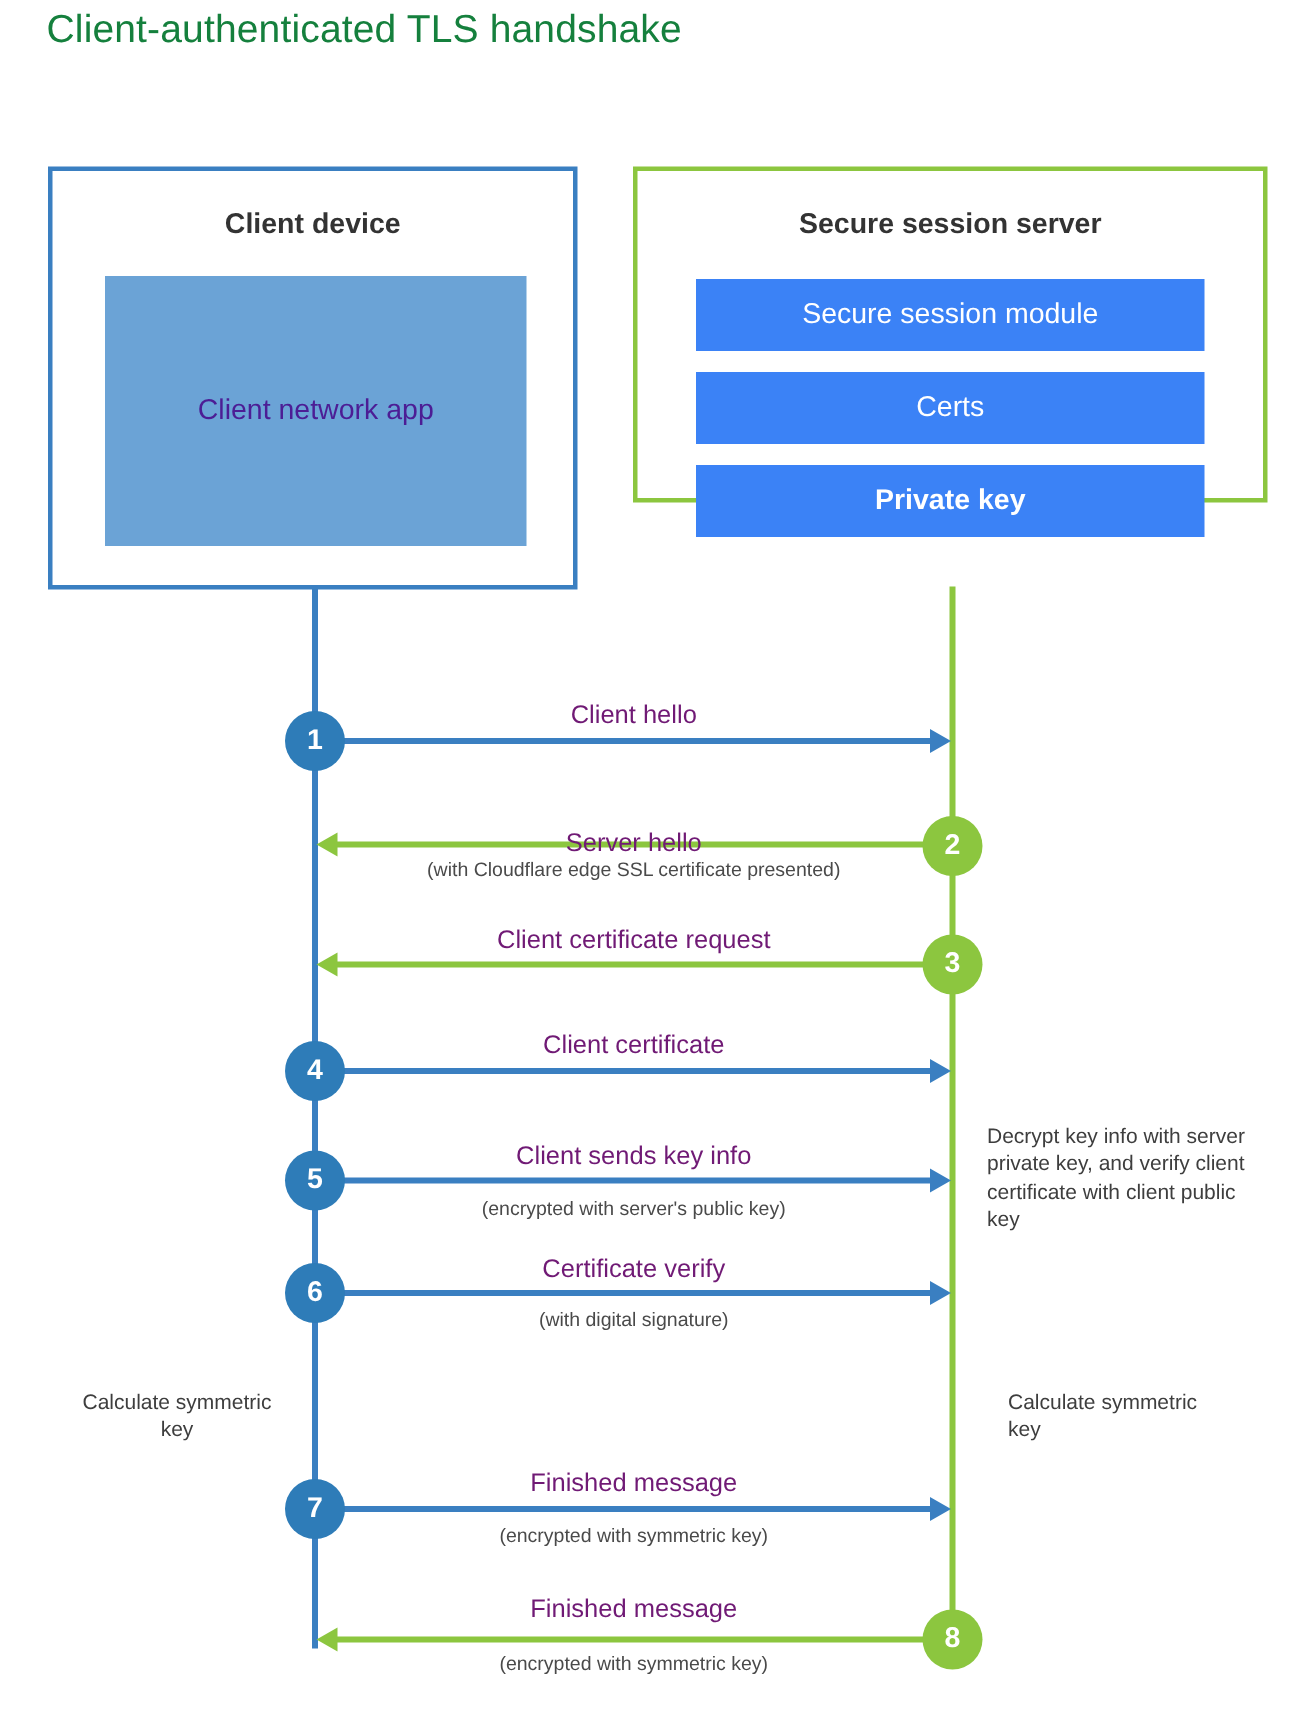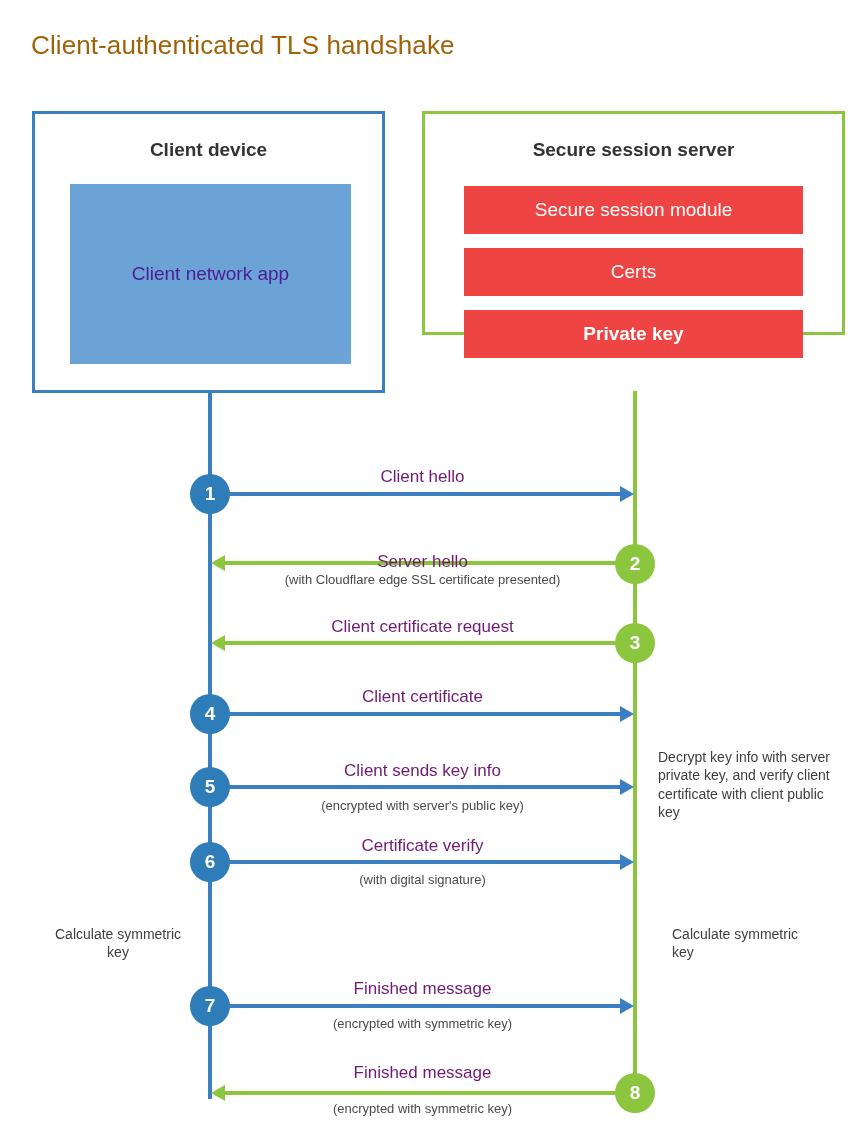--- a/index.html
+++ b/index.html
@@ -17,24 +17,24 @@
     width: 865px;
     height: 1146px;
     background: #ffffff;
     overflow: hidden;
   }
 
   
   #page-title {
     position: absolute;
     left: 31px;
-    top: 30px;
+    top: 4px;
     font-size: 26px;
     font-weight: 400;
-    color: #a16207;
+    color: #15803d;
     letter-spacing: 0.1px;
     white-space: nowrap;
   }
 
   
   .entity-box {
     position: absolute;
     box-sizing: border-box;
     background: #ffffff;
   }
@@ -79,21 +79,21 @@
 
   
   #server-components {
     position: absolute;
     left: 39px;
     top: 72px;
     width: 339px;
   }
   .server-bar {
     height: 48px;
-    background: #ef4444;
+    background: #3b82f6;
     color: #ffffff;
     display: flex;
     align-items: center;
     justify-content: center;
     font-size: 19px;
     margin-bottom: 14px;
   }
   .server-bar:last-child { margin-bottom: 0; font-weight: bold; }
 
   

